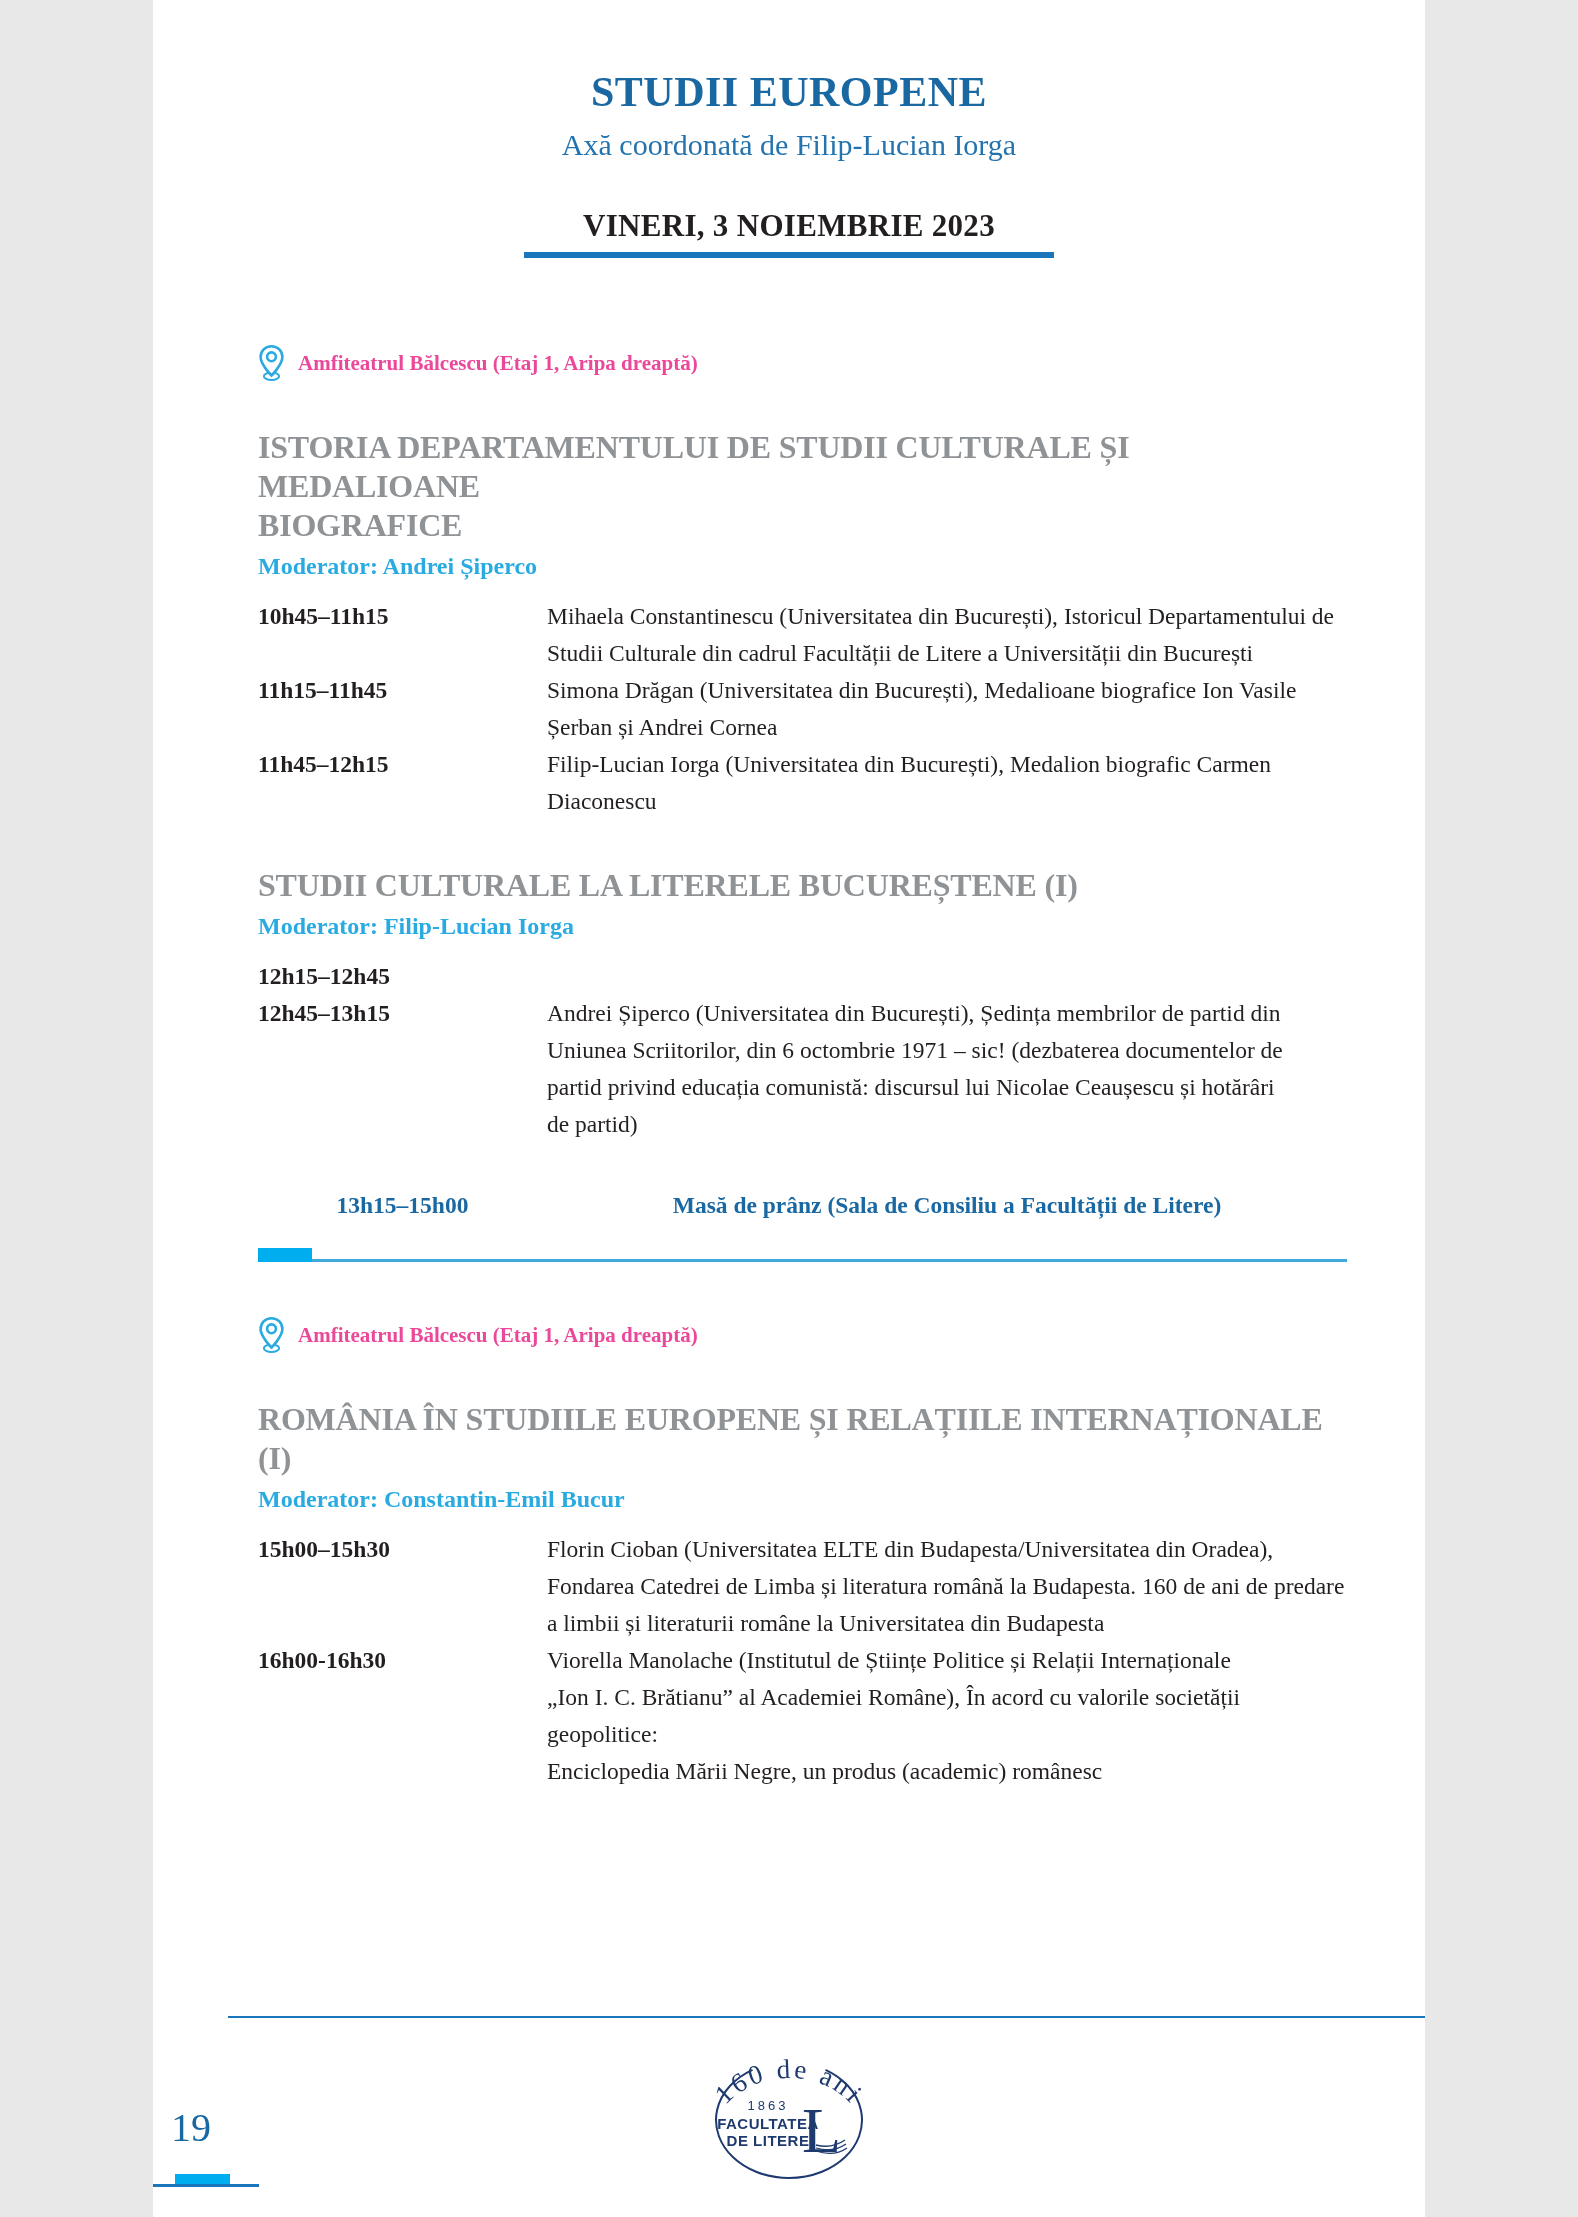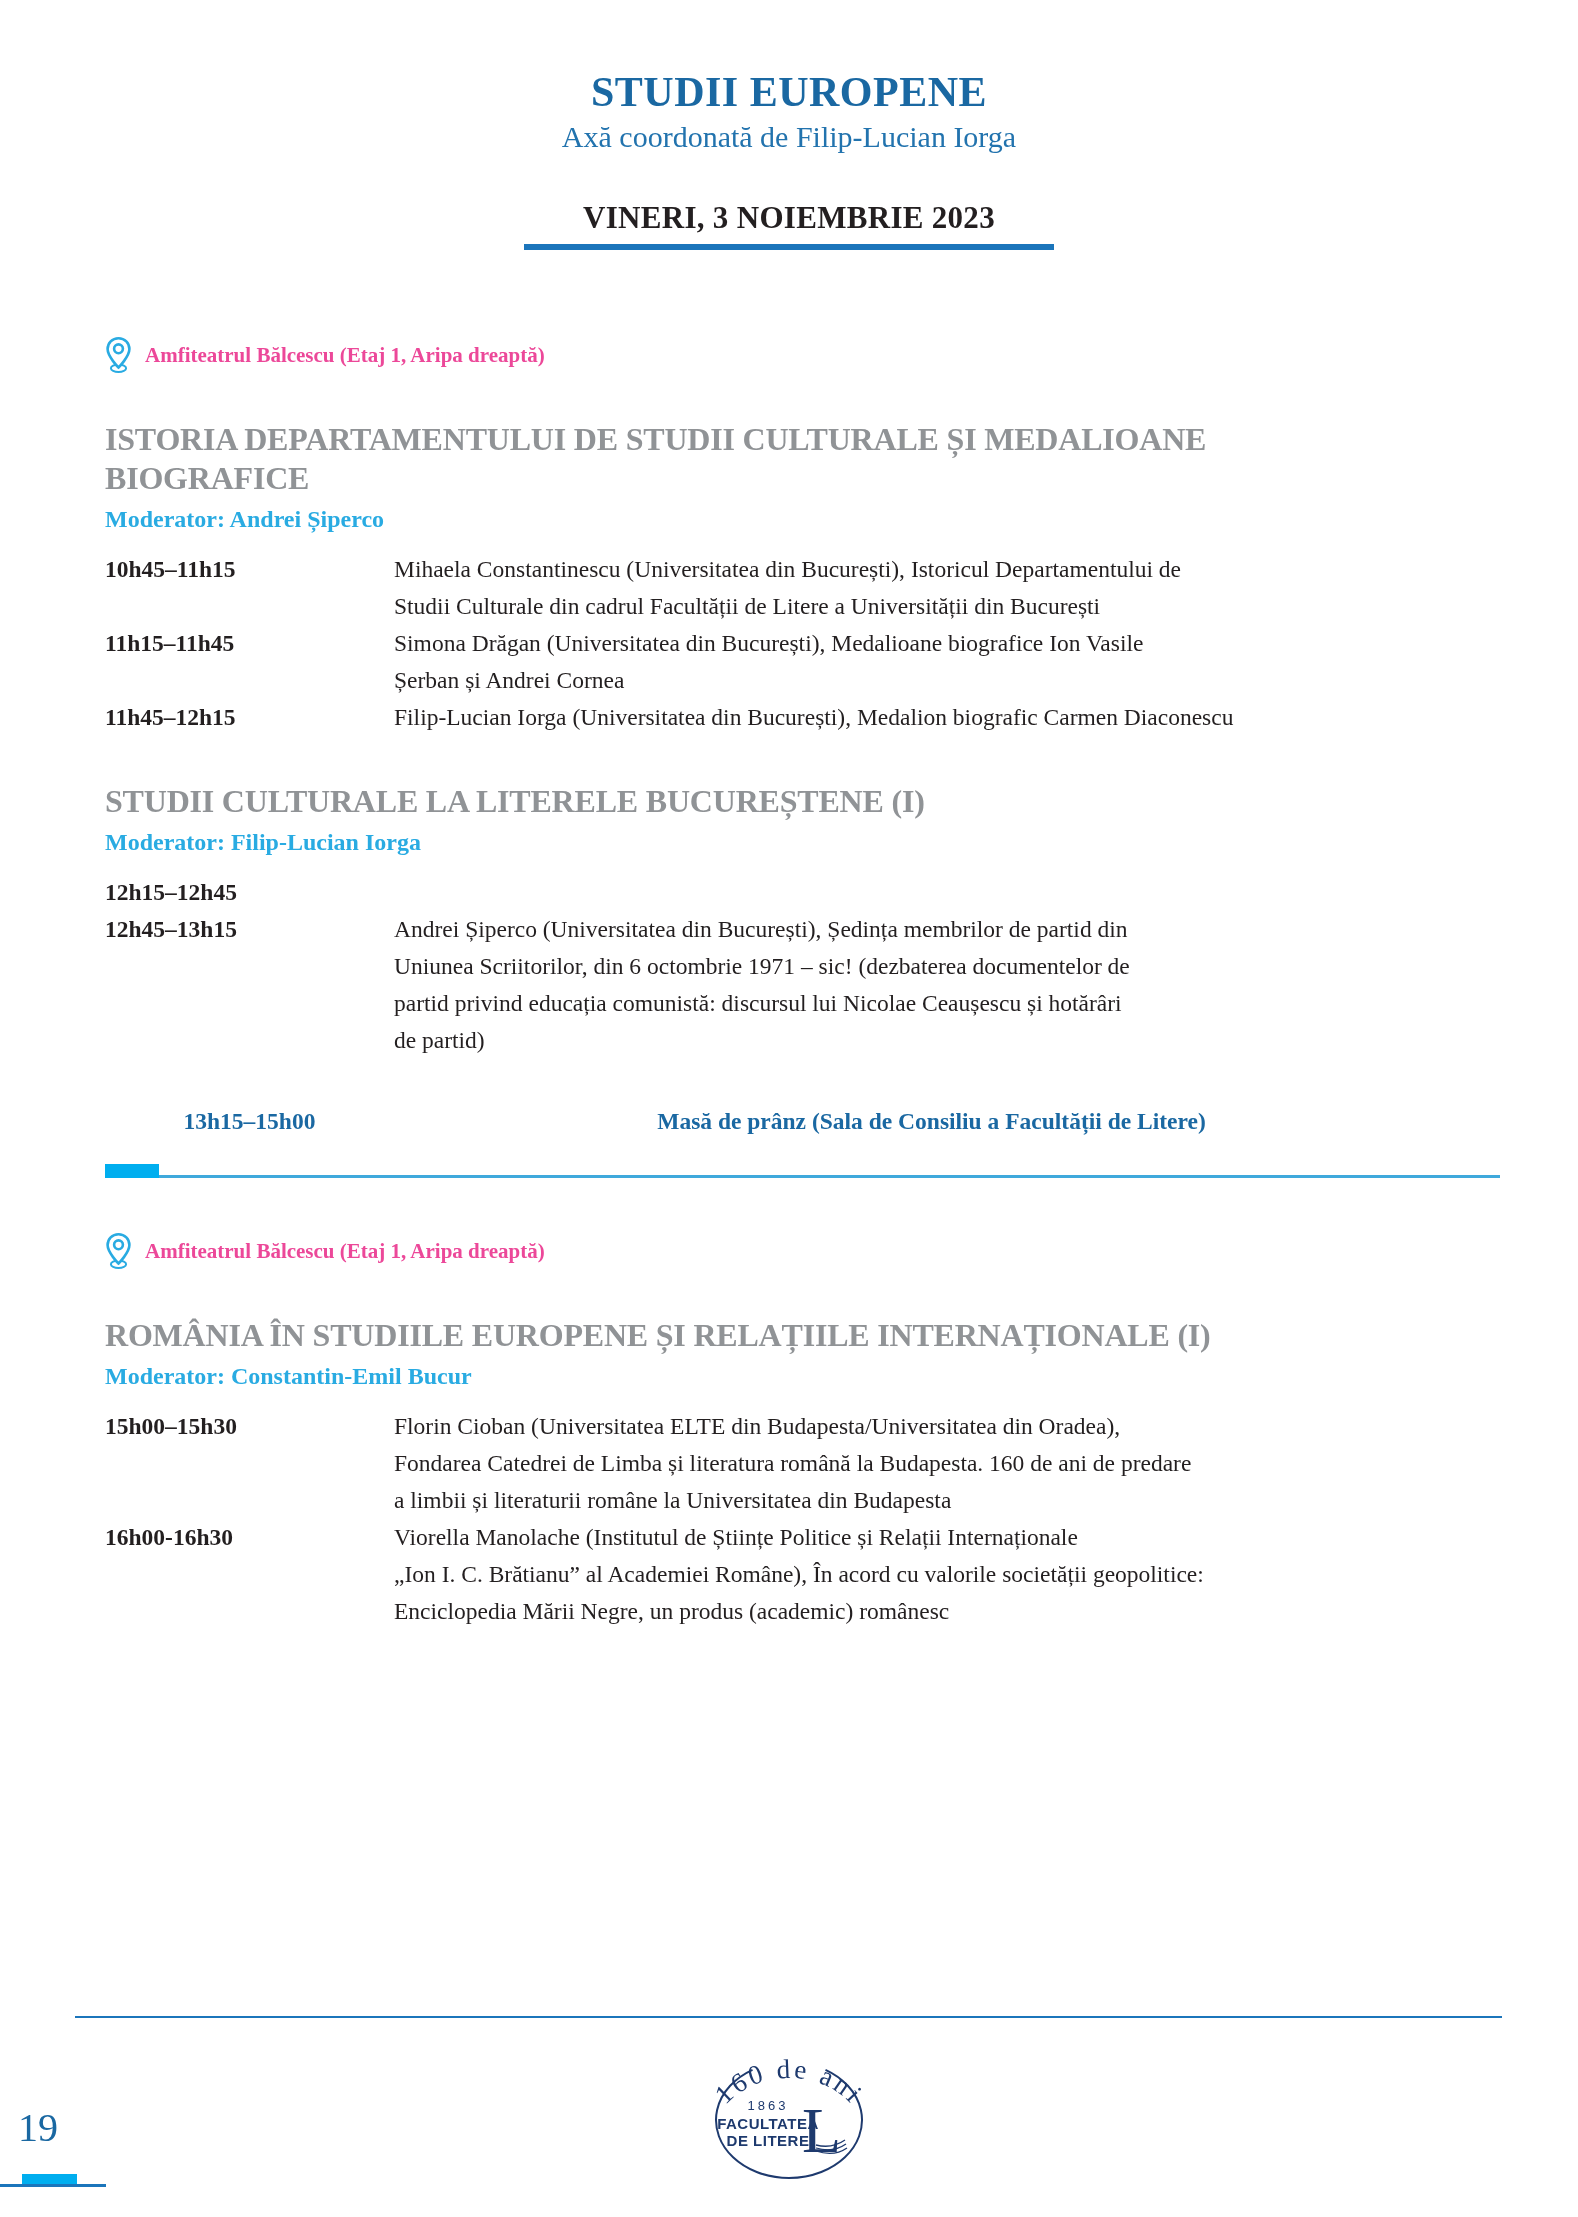--- a/index.html
+++ b/index.html
@@ -1,22 +1,22 @@
 <!DOCTYPE html>
 <html><head>
 <meta charset="utf-8">
 <style>
   html,body{margin:0;padding:0;background:#e8e8e8;}
   .page{
-    position:relative;width:1578px;height:2217px;margin:0 auto;background:#ffffff;
+    position:relative;width:1272px;height:2217px;margin:0 auto;background:#ffffff;
     font-family:"Liberation Serif",serif;color:#231F20;overflow:hidden;
   }
   header{padding-top:68px;text-align:center;}
   .title{font-size:42px;font-weight:bold;color:#1A68A2;margin:0;letter-spacing:.5px;}
-  .subtitle{font-size:30px;color:#2273AE;margin-top:4px;}
+  .subtitle{font-size:30px;color:#2273AE;margin-top:12px;}
   .date-wrap{margin-top:46px;}
   .date{display:inline-block;font-size:31px;font-weight:bold;color:#231F20;letter-spacing:.3px;}
   .date-underline{width:530px;height:6px;background:#1B75BB;margin:8px auto 0;}
   main{padding:0 78px 0 105px;}
   .block{margin-top:86px;}
   .block ~ .block{margin-top:54px;}
   .location-row{display:flex;align-items:center;gap:13px;}
   .pin{flex:0 0 auto;display:block;}
   .location-text{font-size:21px;font-weight:bold;color:#ec4899;}
   .panel{margin-top:46px;}

